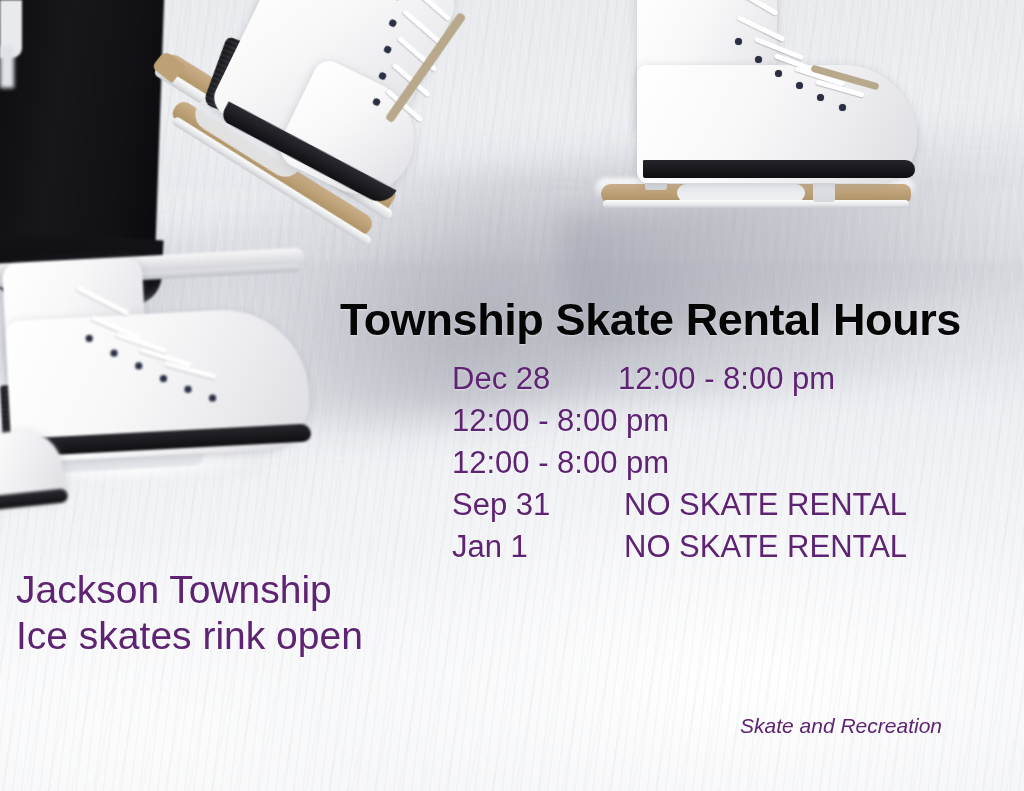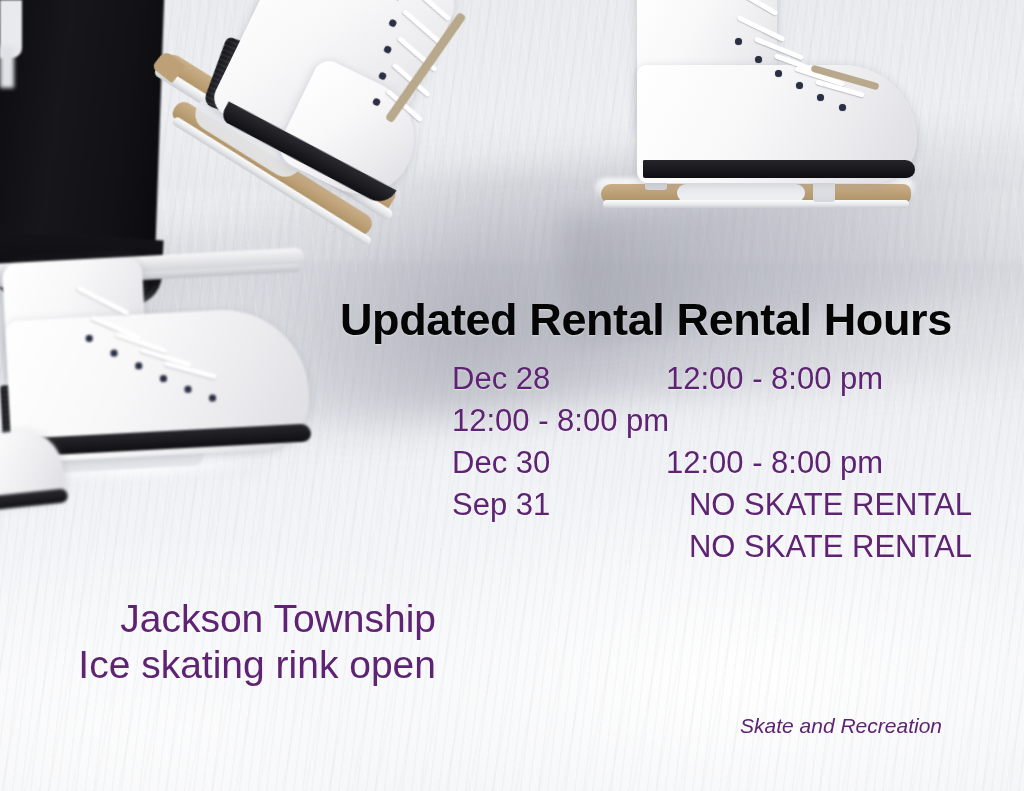--- a/index.html
+++ b/index.html
@@ -411,45 +411,44 @@
   #hours-table {
     position: absolute;
     left: 452px;
     top: 358px;
     width: 520px;
   }
   .hours-row {
     display: flex;
     align-items: baseline;
     height: 42px;
-    gap: 48px;
   }
   .hours-day {
     width: 166px;
     flex: 0 0 166px;
     font-size: 31px;
     color: #5E2372;
     line-height: 42px;
     text-shadow: 0 1px 2px rgba(255,255,255,0.45);
   }
   .hours-time {
     flex: 1 1 auto;
     font-size: 31px;
     color: #5E2372;
     line-height: 42px;
     text-shadow: 0 1px 2px rgba(255,255,255,0.45);
   }
-  .hours-time.closed { padding-left: 6px; text-align: right; }
+  .hours-time.closed { padding-left: 6px; }
 
   #rink-info {
     position: absolute;
     left: 16px;
-    top: 596px;
+    top: 567px;
     width: 420px;
-    text-align: right;
+    text-align: left;
     color: #5E2372;
   }
   #rink-info .line {
     font-size: 39px;
     line-height: 46px;
     white-space: nowrap;
     text-shadow: 0 1px 2px rgba(255,255,255,0.5);
   }
   #rink-info .note {
     font-size: 19px;
@@ -571,46 +570,46 @@
 
     <div id="skate4">
       <div class="s4-holder"></div>
       <div class="boot s4-boot"></div>
       <div class="s4-sole"></div>
     </div>
   </div>
 
   <div class="overlay">
 
-    <div id="title">Updated Rental Rental Hours</div>
+    <div id="title">Township Skate Rental Hours</div>
 
     <div id="hours-table">
       <div class="hours-row">
         <div class="hours-day">Dec 28</div>
         <div class="hours-time">12:00 - 8:00 pm</div>
       </div>
       <div class="hours-row">
         <div class="hours-time">12:00 - 8:00 pm</div>
       </div>
       <div class="hours-row">
-        <div class="hours-day">Dec 30</div>
         <div class="hours-time">12:00 - 8:00 pm</div>
       </div>
       <div class="hours-row">
         <div class="hours-day">Sep 31</div>
         <div class="hours-time closed">NO SKATE RENTAL</div>
       </div>
       <div class="hours-row">
+        <div class="hours-day">Jan 1</div>
         <div class="hours-time closed">NO SKATE RENTAL</div>
       </div>
     </div>
 
     <div id="rink-info">
       <div class="line">Jackson Township</div>
-      <div class="line">Ice skating rink open</div>
+      <div class="line">Ice skates rink open</div>
     </div>
 
     <div id="signature">
       <div>Skate and Recreation</div>
     </div>
 
   </div>
 </div>
 
 </body></html>

